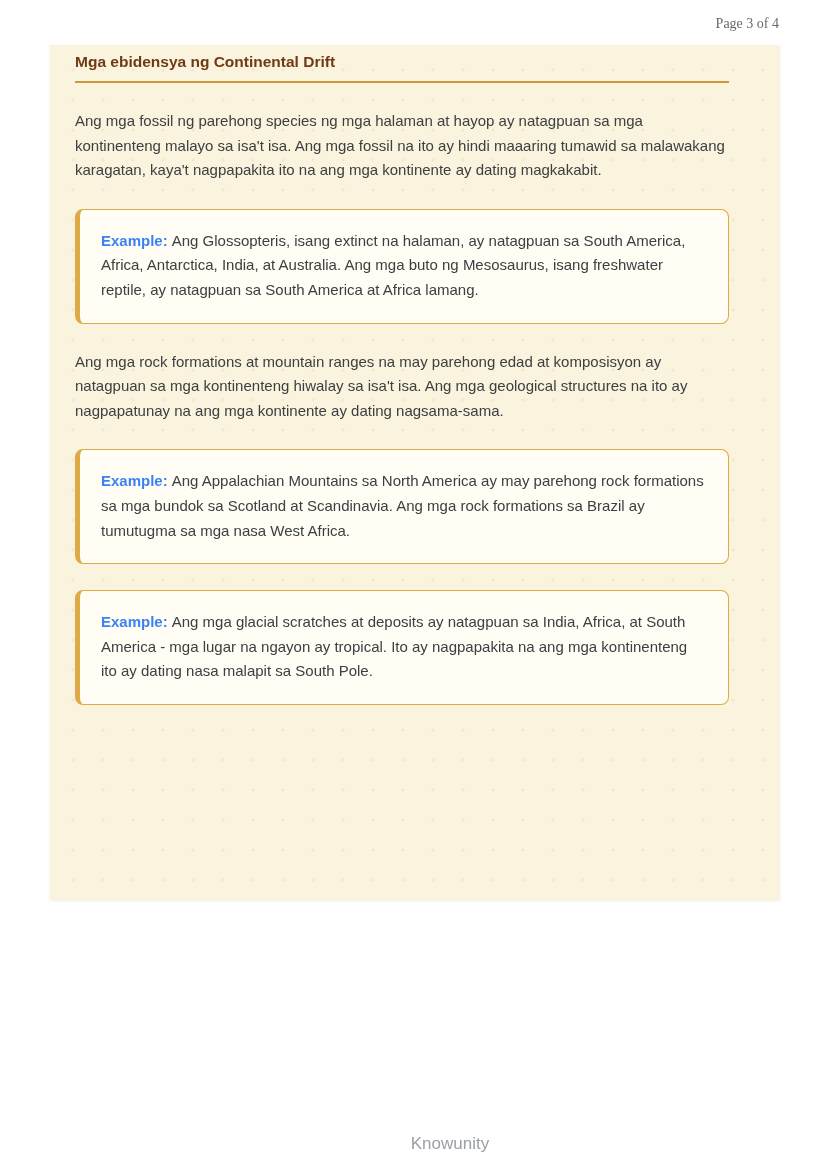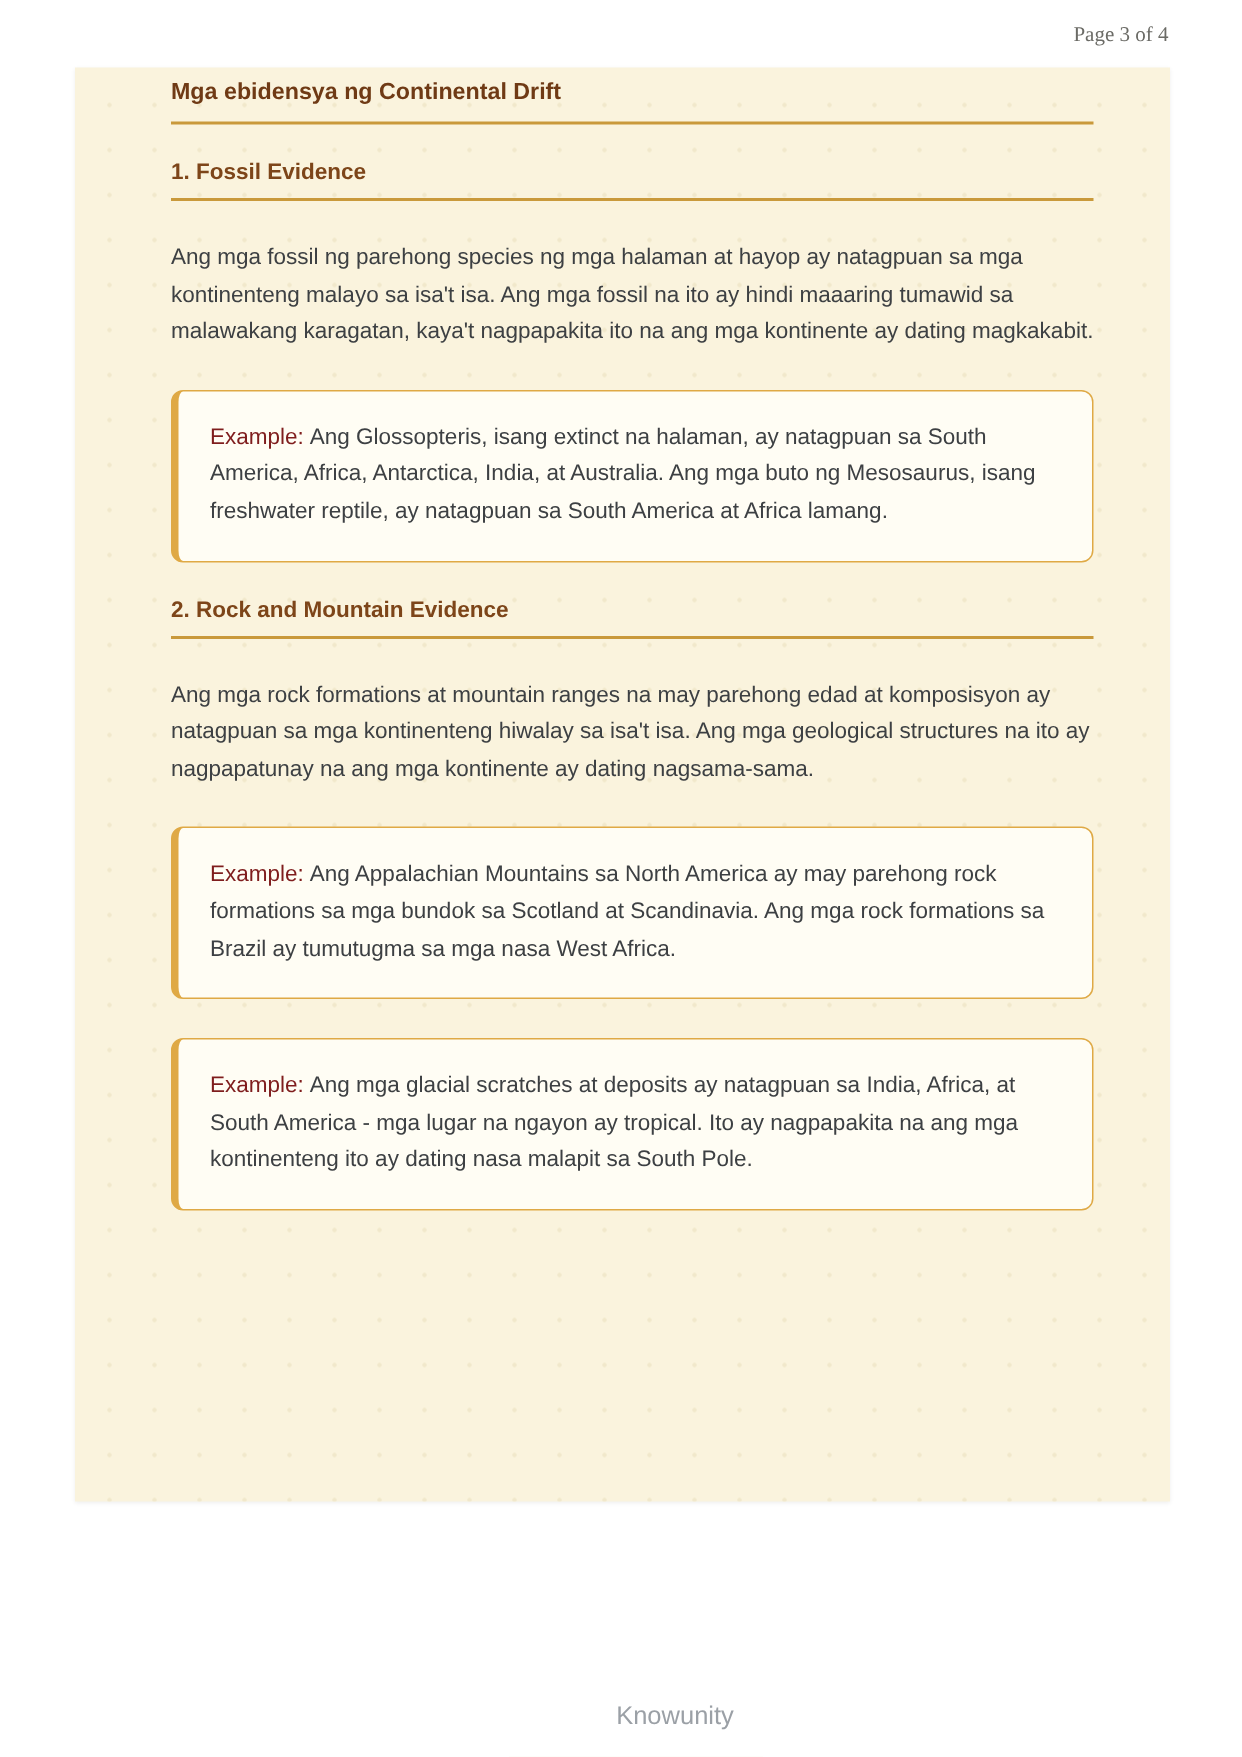--- a/index.html
+++ b/index.html
@@ -21,23 +21,23 @@
     right: 49px;
     font-family: "Liberation Serif", serif;
     font-size: 14px;
     color: #6b6b66;
   }
   .sheet {
     position: absolute;
     left: 50px;
     top: 45px;
     width: 730px;
-    height: 956px;
+    height: 855px;
     box-sizing: border-box;
-    padding: 8px 51px 0 64px;
+    padding: 8px 51px 0 25px;
     background-color: #faf3dd;
     background-image: radial-gradient(circle, #f1e8cb 1.2px, rgba(0,0,0,0) 1.7px);
     background-size: 30px 30px;
     background-position: 8px 10px;
     box-shadow: 0 1px 3px rgba(0,0,0,0.07);
     overflow: hidden;
   }
   .doc-title {
     margin: 0;
     font-size: 15.5px;
@@ -69,22 +69,22 @@
     border-radius: 8px;
     padding: 19px 24px 20px 21px;
   }
   .example-text {
     margin: 0;
     font-size: 15px;
     line-height: 24.6px;
     color: #3d4043;
   }
   .example-label {
-    font-weight: normal;
-    color: #7f1d1d;
+    font-weight: bold;
+    color: #3b82f6;
     margin-right: 4px;
   }
   .footer-brand {
     position: absolute;
     left: 0;
     top: 1134px;
     width: 828px;
     text-align: center;
     font-size: 17px;
     color: #9ba0a6;
@@ -96,29 +96,27 @@
 
 <div class="canvas">
 
   <div class="page-indicator">Page 3 of 4</div>
 
   <div class="sheet">
 
     <h1 class="doc-title">Mga ebidensya ng Continental Drift</h1>
 
 
-    <h2 class="section-heading">1. Fossil Evidence</h2>
     <p class="body-para">Ang mga fossil ng parehong species ng mga halaman at hayop ay natagpuan sa mga kontinenteng malayo sa isa't isa. Ang mga fossil na ito ay hindi maaaring tumawid sa malawakang karagatan, kaya't nagpapakita ito na ang mga kontinente ay dating magkakabit.</p>
     <div class="example">
       <p class="example-text">
         <strong class="example-label">Example:</strong><span>Ang Glossopteris, isang extinct na halaman, ay natagpuan sa South America, Africa, Antarctica, India, at Australia. Ang mga buto ng Mesosaurus, isang freshwater reptile, ay natagpuan sa South America at Africa lamang.</span>
       </p>
     </div>
 
-    <h2 class="section-heading">2. Rock and Mountain Evidence</h2>
     <p class="body-para">Ang mga rock formations at mountain ranges na may parehong edad at komposisyon ay natagpuan sa mga kontinenteng hiwalay sa isa't isa. Ang mga geological structures na ito ay nagpapatunay na ang mga kontinente ay dating nagsama-sama.</p>
     <div class="example">
       <p class="example-text">
         <strong class="example-label">Example:</strong><span>Ang Appalachian Mountains sa North America ay may parehong rock formations sa mga bundok sa Scotland at Scandinavia. Ang mga rock formations sa Brazil ay tumutugma sa mga nasa West Africa.</span>
       </p>
     </div>
 
     <div class="example">
       <p class="example-text">
         <strong class="example-label">Example:</strong><span>Ang mga glacial scratches at deposits ay natagpuan sa India, Africa, at South America - mga lugar na ngayon ay tropical. Ito ay nagpapakita na ang mga kontinenteng ito ay dating nasa malapit sa South Pole.</span>

